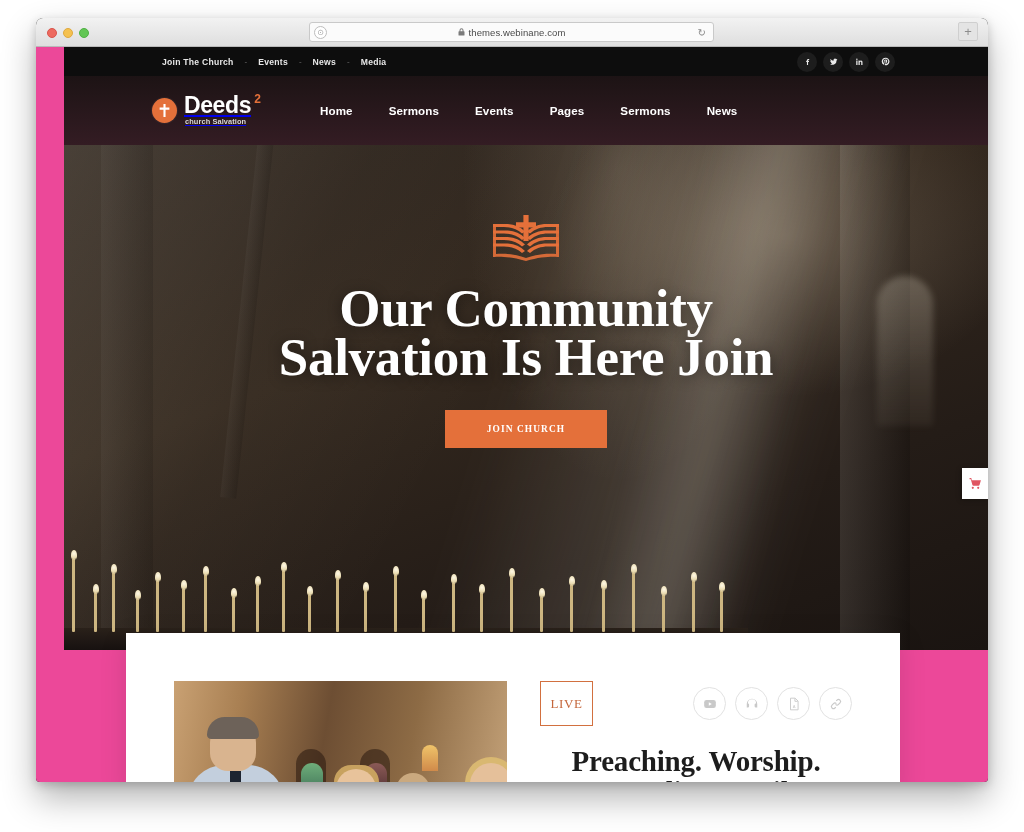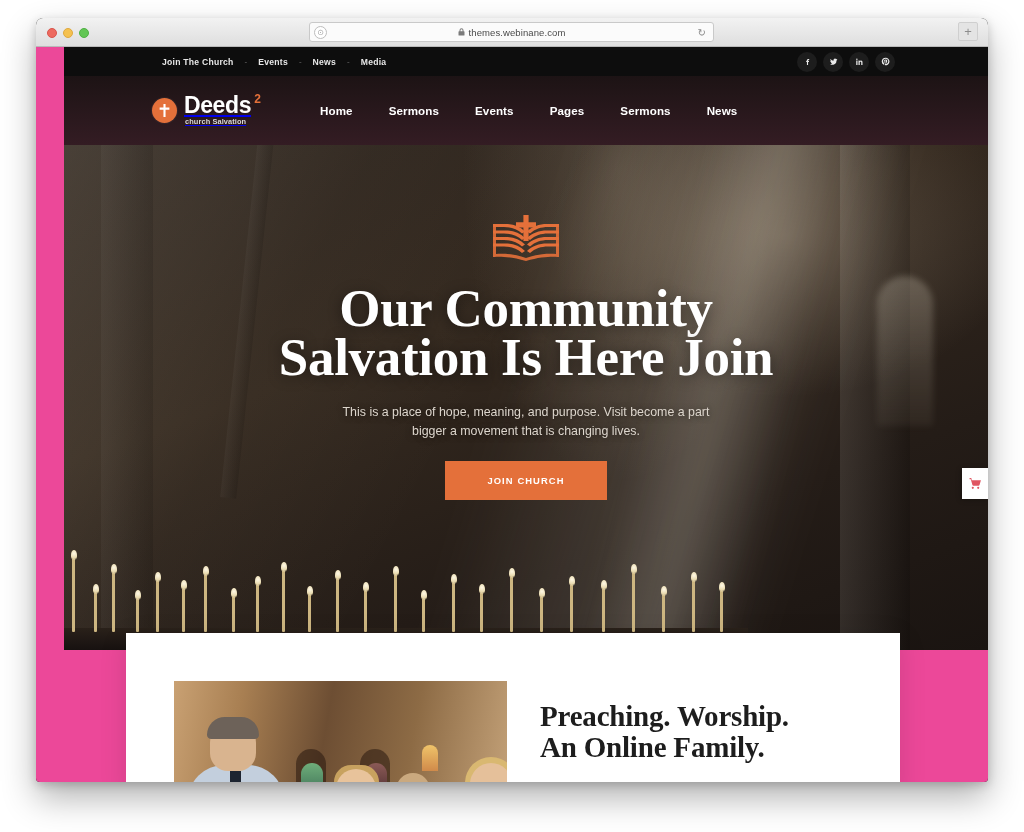--- a/index.html
+++ b/index.html
@@ -175,23 +175,23 @@
     color:#ffffff; text-align:center; letter-spacing:-.3px;
     text-shadow:0 2px 14px rgba(0,0,0,.45);
   }
   #hero-title span{ display:block; }
   #hero-subtitle{
     margin-top:20px; width:382px; text-align:center;
     color:#ddd6cd; font-size:12.4px; line-height:1.55;
     text-shadow:0 1px 6px rgba(0,0,0,.5);
   }
   #join-church-button{
-    margin-top:20px; background:#e4703a; color:#fff;
+    margin-top:27px; background:#e4703a; color:#fff;
     font-size:9.4px; font-weight:bold; letter-spacing:1.1px;
-    padding:14px 42px; border:none; cursor:pointer;
+    padding:14px 42px; border:none; cursor:pointer;font-family:Liberation Serif, serif;
   }
 
   
   #cart-tab{
     position:absolute; right:0; top:323px; width:26px; height:31px;
     background:#ffffff; display:flex; align-items:center; justify-content:center;
     box-shadow:-1px 1px 5px rgba(0,0,0,.25);
   }
   #cart-tab svg{ width:13px; height:13px; fill:#e05561; }
 
@@ -269,21 +269,21 @@
   .media-btn{
     width:33px; height:33px; border-radius:50%; border:1px solid #e2e2e2;
     display:flex; align-items:center; justify-content:center;
   }
   .media-btn svg{ width:14px; height:14px; fill:#c9c9c9; }
   #live-heading{
     margin-top:20px;
     font-family:"Liberation Serif", serif; font-weight:bold;
     font-size:29px; line-height:1.08; color:#1d1d1d; letter-spacing:-.2px;
   }
-  #live-heading span{ display:block; }
+  #live-heading span{ display:block;text-align:center; }
 
   
   #page-bottom-bg{
     position:absolute; left:0; right:0; top:640px; height:95px;
     background:#f4f0e9; z-index:-1;
   }
 </style>
 </head>
 <body>
 
@@ -418,21 +418,20 @@
             <path d="M37 20.5c5-5 12-7.5 20-7.5h12v3H58c-7 0-13 2-18 6.5zM37 27c5-5 12-7.5 20-7.5h12v3H58c-7 0-13 2-18 6.5zM37 33.5c5-5 12-7.5 20-7.5h12v3H58c-7 0-13 2-18 6.5zM37 40c5-5 12-7.5 20-7.5h12v3H58c-7 0-13 2-18 6.5z" fill="#e4703a"></path>
             <path d="M3 13v33c0 0 14-2 33 4 19-6 33-4 33-4V13h-3v30c-6-.5-18-.5-30 4-12-4.5-24-4.5-30-4V13z" fill="#e4703a" opacity=".9"></path>
           </svg>
         </div>
 
         <h1 id="hero-title">
           <span>Our Community</span>
           <span>Salvation Is Here Join</span>
         </h1>
 
-        <p id="hero-subtitle">This is a place of hope, meaning, and purpose. Visit become a part bigger a movement that is changing lives.</p>
 
         <button id="join-church-button">JOIN CHURCH</button>
       </div>
 
       <div id="cart-tab">
         <svg viewBox="0 0 24 24" aria-hidden="true">
             <path d="M7 18a2 2 0 1 0 0 4 2 2 0 0 0 0-4zm10 0a2 2 0 1 0 0 4 2 2 0 0 0 0-4zM1 2h3.2l1 4H22l-2.6 8.6a2 2 0 0 1-1.9 1.4H8.2a2 2 0 0 1-1.9-1.4L3.3 4H1z"></path>
           </svg>
       </div>
     </section>
@@ -450,20 +449,49 @@
           <div id="photo-man-tie"></div>
           <div id="photo-man-head"></div>
           <div id="photo-man-hair"></div>
           <div id="photo-kid-hair"></div>
           <div id="photo-kid-head"></div>
           <div id="photo-woman-hair"></div>
           <div id="photo-woman-head"></div>
         </div>
 
         <div id="live-text-col">
+          <div id="live-row">
+            <div id="live-badge">LIVE</div>
+
+            <div id="media-icons">
+              <a href="#" class="media-btn">
+                <svg viewBox="0 0 24 24" aria-hidden="true">
+                    <rect x="2" y="5" width="20" height="14" rx="4"></rect>
+                    <path d="M10 9l5 3-5 3z" fill="#fff"></path>
+                  </svg>
+              </a>
+              <a href="#" class="media-btn">
+                <svg viewBox="0 0 24 24" aria-hidden="true">
+                    <path d="M12 3a9 9 0 0 0-9 9v6h2a2 2 0 0 0 2-2v-3a2 2 0 0 0-2-2H5a7 7 0 0 1 14 0h-.5a2 2 0 0 0-2 2v3a2 2 0 0 0 2 2H21v-6a9 9 0 0 0-9-9z"></path>
+                  </svg>
+              </a>
+              <a href="#" class="media-btn">
+                <svg viewBox="0 0 24 24" aria-hidden="true">
+                    <path d="M6 2h8l5 5v15H6z" fill="none" stroke="#c9c9c9" stroke-width="1.6"></path>
+                    <path d="M13.6 2.6V7.4h4.8" fill="none" stroke="#c9c9c9" stroke-width="1.6"></path>
+                    <text x="12" y="18" font-size="7" text-anchor="middle" fill="#c9c9c9" font-family="sans-serif">A</text>
+                  </svg>
+              </a>
+              <a href="#" class="media-btn">
+                <svg viewBox="0 0 24 24" aria-hidden="true">
+                    <path d="M10.6 13.4a4.5 4.5 0 0 0 6.4 0l2.5-2.5a4.5 4.5 0 0 0-6.4-6.4l-1.4 1.4 1.4 1.4 1.4-1.4a2.5 2.5 0 0 1 3.6 3.6l-2.5 2.5a2.5 2.5 0 0 1-3.6 0zM13.4 10.6a4.5 4.5 0 0 0-6.4 0l-2.5 2.5a4.5 4.5 0 0 0 6.4 6.4l1.4-1.4-1.4-1.4-1.4 1.4a2.5 2.5 0 0 1-3.6-3.6l2.5-2.5a2.5 2.5 0 0 1 3.6 0z"></path>
+                  </svg>
+              </a>
+            </div>
+          </div>
 
           <h2 id="live-heading">
             <span>Preaching. Worship.</span>
             <span>An Online Family.</span>
           </h2>
         </div>
       </div>
     </section>
 
   </div>

